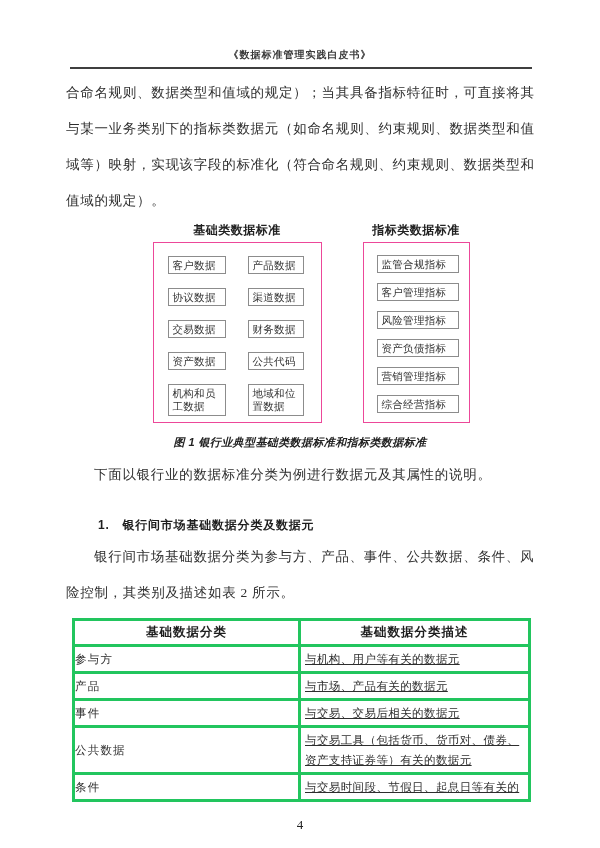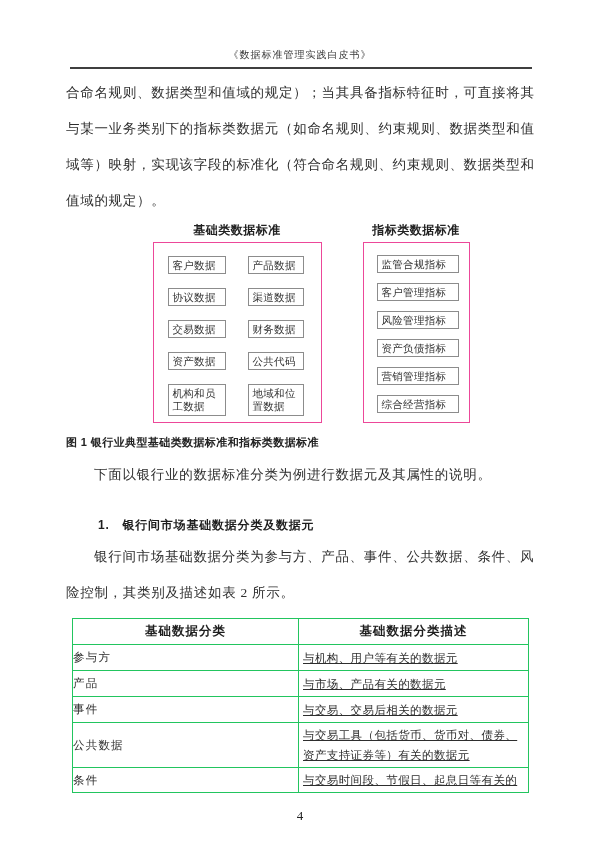--- a/index.html
+++ b/index.html
@@ -10,20 +10,21 @@
   }
   .page { width: 600px; height: 848px; background: #fff; position: relative; }
 
   
   .doc-header {
     padding-top: 48px;
     text-align: center;
     font-size: 10px;
     letter-spacing: 1px;
     color: #3a3a3a;
+    font-weight: bold;
   }
   .header-rule {
     margin: 5px 68px 0 70px;
     border-bottom: 2px solid #3f3f3f;
   }
 
   .content { margin: 0 66px; width: 468px; }
 
   
   .para { margin-top: 6px; }
@@ -87,22 +88,23 @@
     display: flex;
     align-items: center;
   }
   .panel-box.right .mini-box { width: 82px; }
 
   .figure-caption, .table-caption {
     font-family: "Liberation Sans", "DejaVu Sans", sans-serif;
     font-weight: bold;
     font-size: 11px;
     letter-spacing: 0.4px;
-    text-align: left;
+    text-align: center;
     color: #222;
+    font-style: italic;
   }
   .figure-caption { margin-top: 12px; }
   .table-caption { margin-top: 5px; }
 
   
   .section-heading {
     margin-top: 19px;
     margin-left: 32px;
     font-family: "Liberation Sans", "DejaVu Sans", sans-serif;
     font-weight: bold;
@@ -114,21 +116,21 @@
 
   
   table.data-table {
     margin-top: 7px;
     margin-left: 6px;
     border-collapse: collapse;
     width: 456px;
     table-layout: fixed;
   }
   .data-table th, .data-table td {
-    border: 1px solid #22c55e;
+    border: 3px solid #22c55e;
   }
   .data-table th {
     font-family: "Liberation Sans", "DejaVu Sans", sans-serif;
     font-weight: bold;
     font-size: 12.5px;
     letter-spacing: 1px;
     height: 26px;
     text-align: center;
     color: #1e1e1e;
   }

